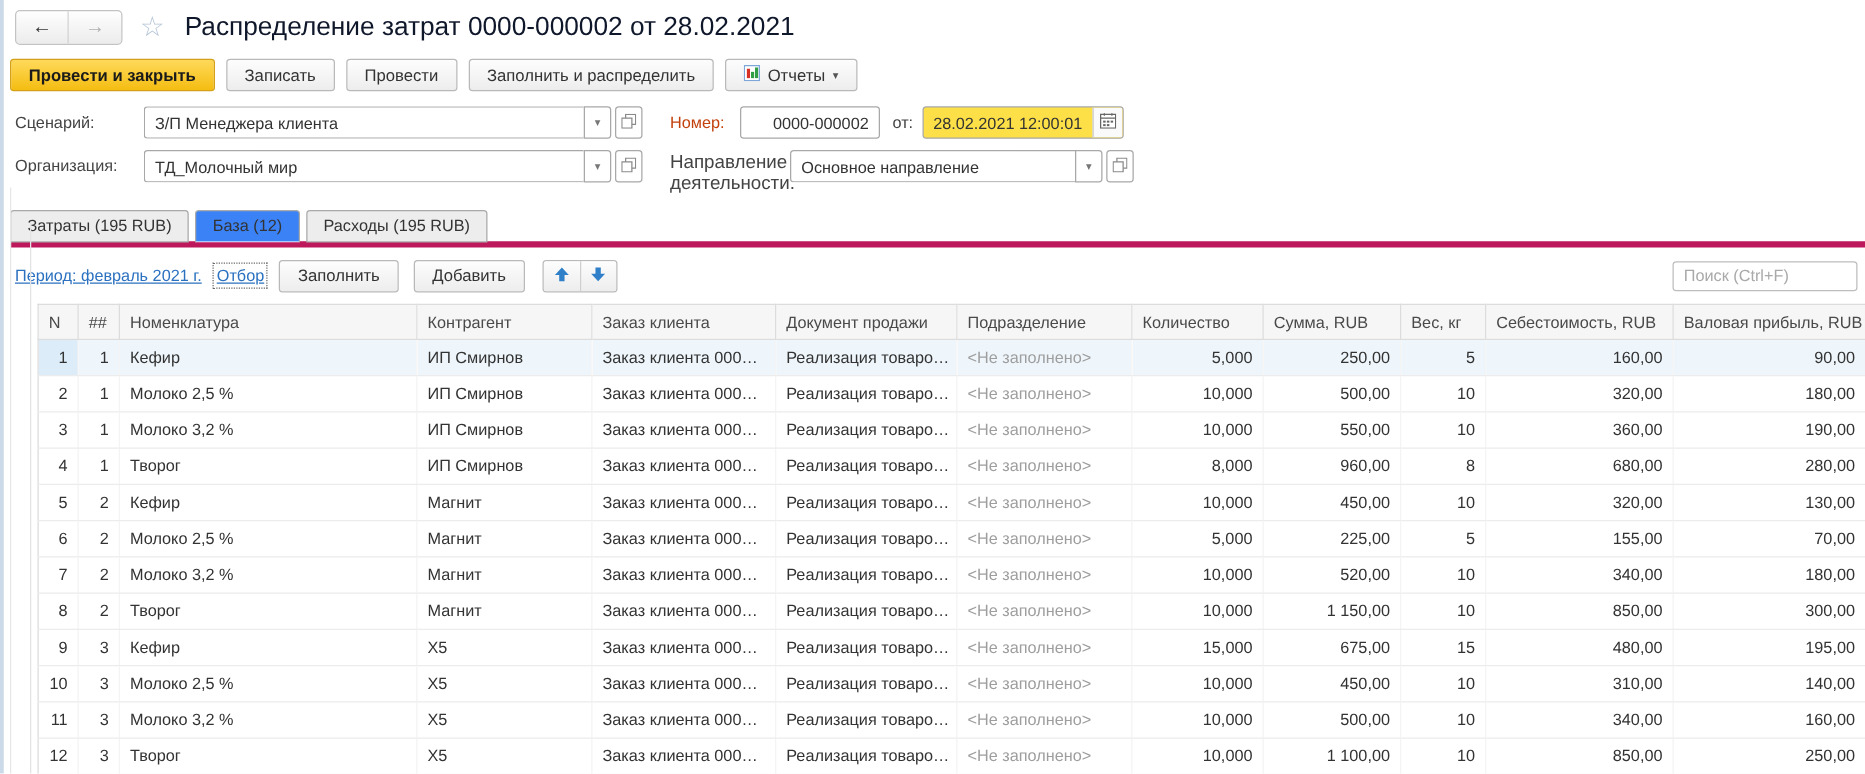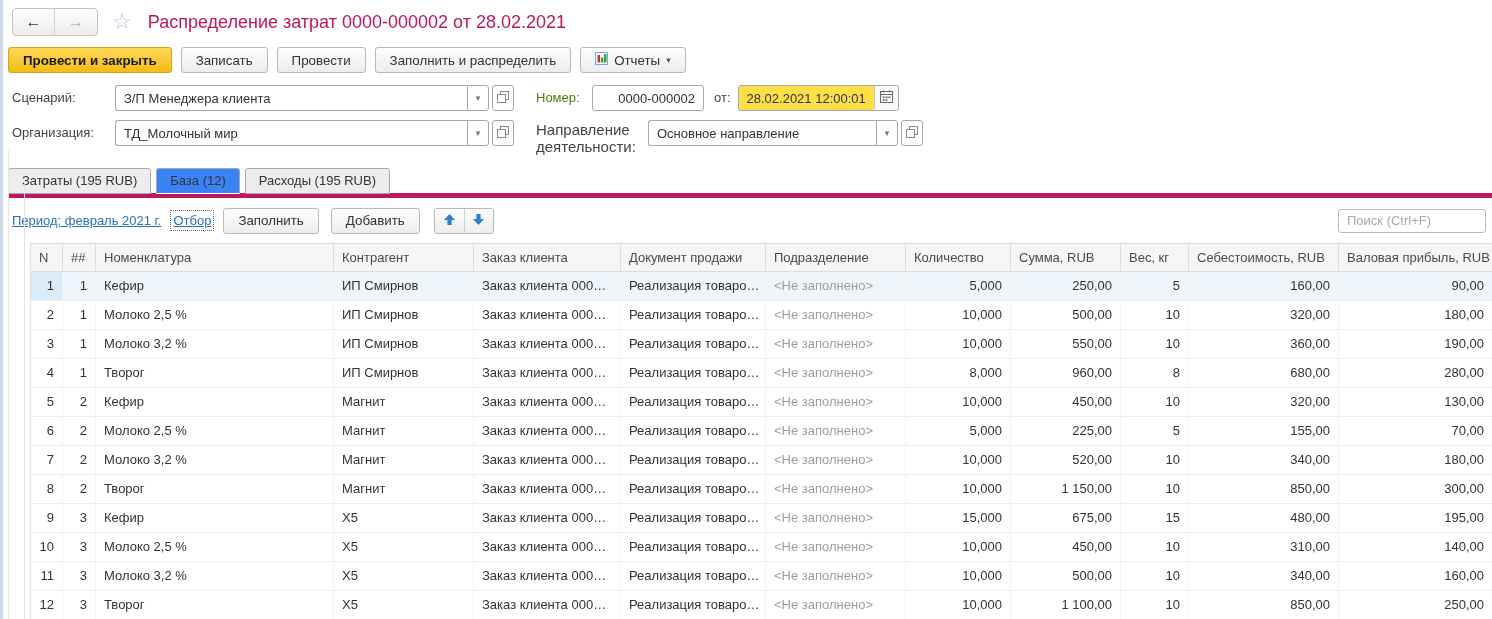--- a/index.html
+++ b/index.html
@@ -10,40 +10,40 @@
   .vline-a { position:absolute; left:8px; top:150px; bottom:0; width:1px; background:#e7e7e7; }
   .vline-b { position:absolute; left:24px; top:178px; bottom:0; width:1px; background:#e3e3e3; }
 
   
   .titlebar { display:flex; align-items:center; gap:10px; padding:8px 0 0 12px; }
   .navgroup { display:flex; border:1px solid #c3c3c3; border-radius:4px; overflow:hidden; background:linear-gradient(#fefefe,#ececec); height:28px; }
   .navbtn { width:42px; display:flex; align-items:center; justify-content:center; font-size:16px; font-weight:bold; cursor:pointer; }
   .navbtn.back { color:#333; border-right:1px solid #d2d2d2; }
   .navbtn.fwd { color:#b0b0b0; }
   .star { font-size:22px; color:#b6c6d8; margin-left:4px; line-height:1; }
-  .title { font-size:18px; color:#be185d; margin-left:6px; }
+  .title { font-size:21px; color:#0f172a; margin-left:6px; }
 
   
   .cmdbar { display:flex; align-items:center; gap:9px; margin:11px 0 0 8px; }
   .btn { height:26px; display:inline-flex; align-items:center; gap:6px; padding:0 14px; background:linear-gradient(#fdfdfd,#ededed); border:1px solid #b9b9b9; border-radius:3px; color:#333; cursor:pointer; white-space:nowrap; }
   .btn.primary { background:linear-gradient(#ffd95a,#f4bd12); border:1px solid #d6a11a; font-weight:bold; color:#1a1a1a; }
   .caret { font-size:9px; color:#555; }
 
   
   .formarea { margin:12px 0 0 12px; }
   .frow { display:flex; align-items:flex-start; margin-bottom:9px; }
   .flabel { width:103px; padding-top:5px; color:#444; }
   .flabel.two-line { width:96px; font-size:15px; line-height:1.15; padding-top:1px; }
   .combo { display:flex; align-items:stretch; height:26px; }
   .combo .val { border:1px solid #a8a8a8; border-right:none; border-radius:3px 0 0 3px; background:#fff; display:flex; align-items:center; padding:0 8px; }
   .combo .val.w345 { width:352px; }
-  .combo .val.w230 { width:228px;margin-left:16px; }
+  .combo .val.w230 { width:228px; }
   .combo .dd { width:22px; border:1px solid #a8a8a8; border-radius:0 3px 3px 0; background:#fff; display:flex; align-items:center; justify-content:center; color:#777; font-size:9px; cursor:pointer; }
   .sq-btn { width:22px; height:26px; margin-left:3px; border:1px solid #a8a8a8; border-radius:3px; background:#fff; display:flex; align-items:center; justify-content:center; cursor:pointer; }
-  .gap-num { margin-left:22px; padding-top:5px; color:#4d7c0f; width:56px; }
+  .gap-num { margin-left:22px; padding-top:5px; color:#c2410c; width:56px; }
   .num-input { width:112px; height:26px; border:1px solid #a8a8a8; border-radius:3px; display:flex; align-items:center; justify-content:flex-end; padding:0 8px; background:#fff; }
   .ot-label { padding:5px 7px 0 10px; color:#444; }
   .dategroup { display:flex; height:26px; border:1px solid #a8a8a8; border-radius:3px; background:#fde047; overflow:hidden; }
   .dategroup .dval { display:flex; align-items:center; padding:0 8px; }
   .dategroup .calbtn { width:24px; border-left:1px solid #c9c9c9; display:flex; align-items:center; justify-content:center; cursor:pointer; background:#fafafa; }
 
   
   .tabbar { display:flex; align-items:flex-end; margin:14px 0 0 8px; border-bottom:5px solid #be185d; height:28px; }
   .tab { padding:4px 13px 5px 13px; border:1px solid #a9a9a9; border-radius:3px 3px 0 0; background:#ededed; margin-right:5px; margin-bottom:-1px; cursor:pointer; color:#333; white-space:nowrap; }
   .tab.active { background:#3b82f6; border-bottom:1px solid #fff;text-align:right; }

